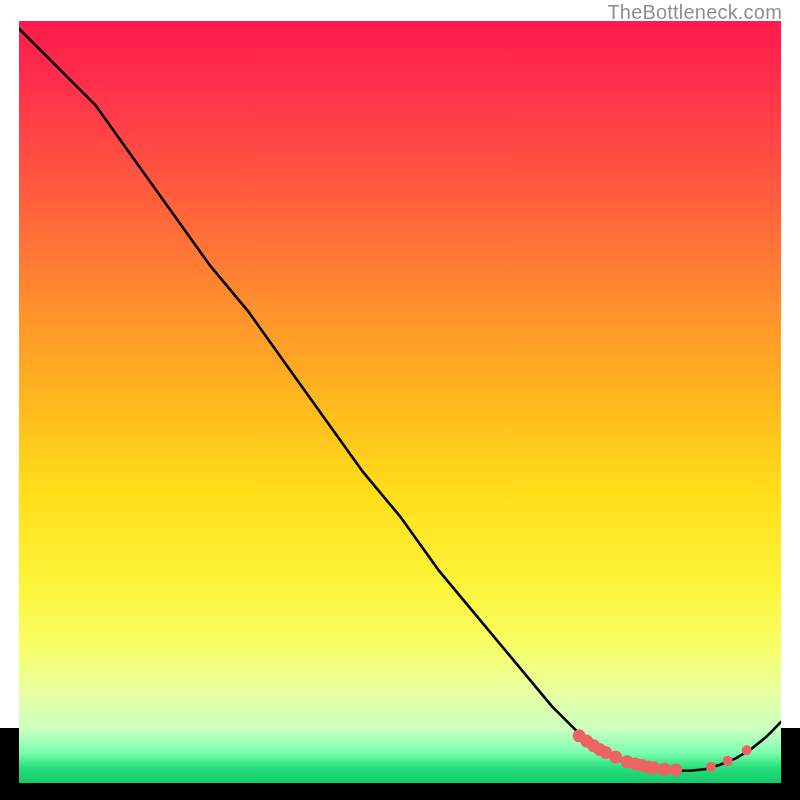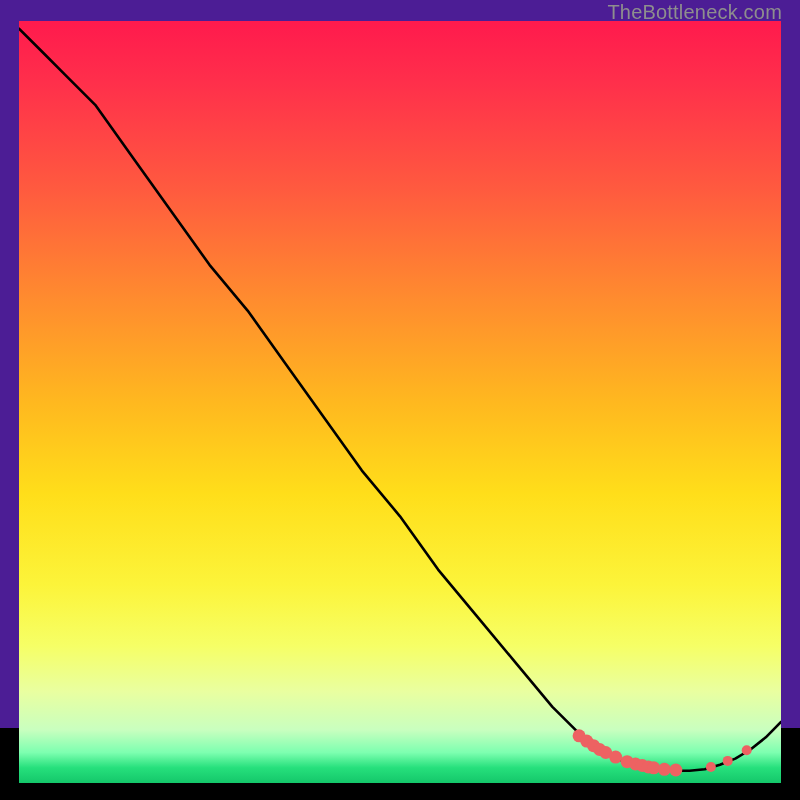--- a/index.html
+++ b/index.html
@@ -9,21 +9,21 @@
     height: 800px;
     background: #000;
     overflow: hidden;
   }
   .frame {
     position: absolute;
     left: 0;
     top: 0;
     width: 800px;
     height: 728px;
-    background: #4c1d95;
+    background: #ffffff;
   }
   .plot-area {
     position: absolute;
     left: 19px;
     top: 21px;
     width: 762px;
     height: 762px;
     
     background: linear-gradient(
       to bottom,

